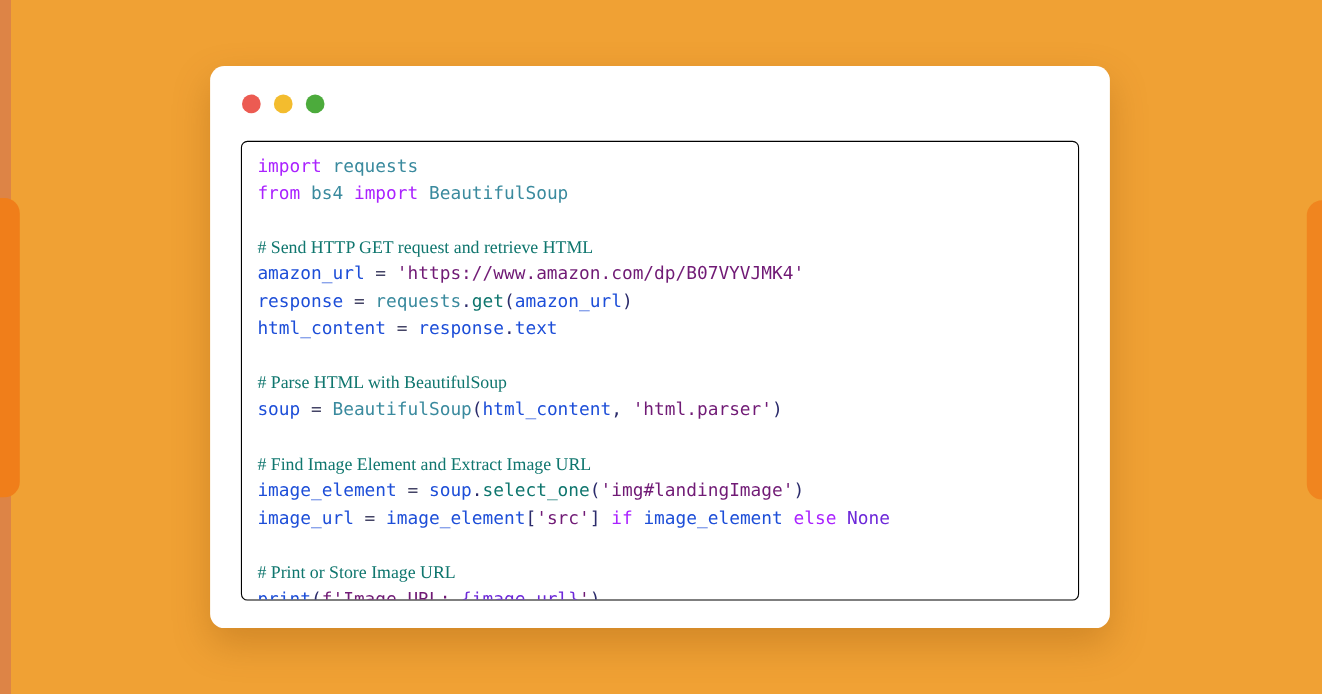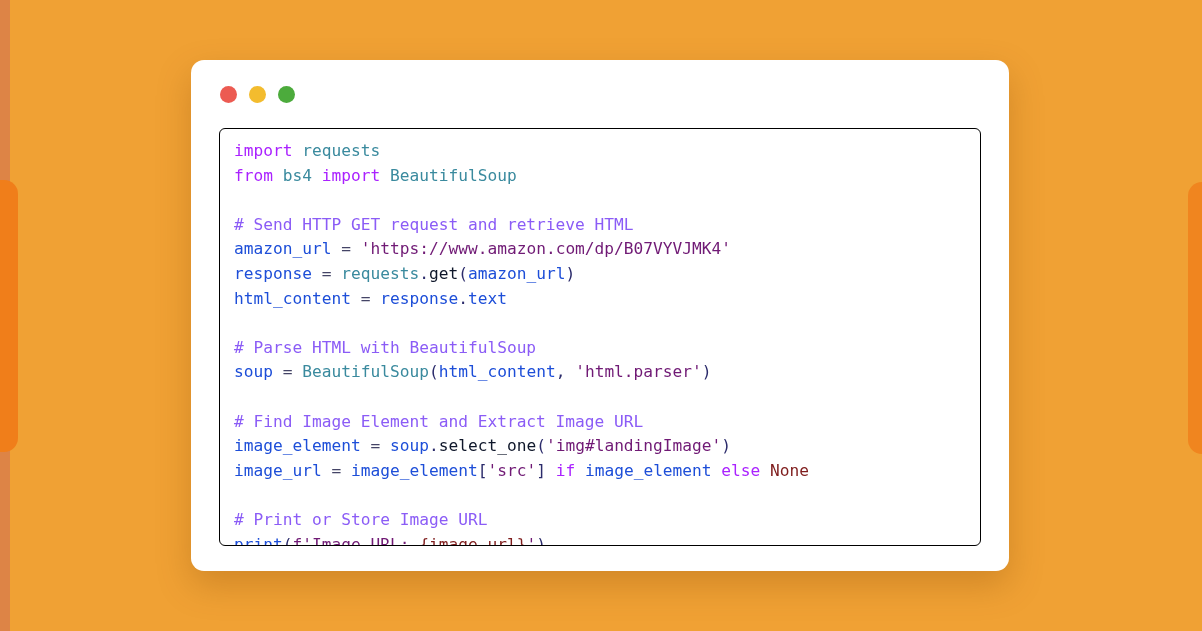--- a/index.html
+++ b/index.html
@@ -102,25 +102,25 @@
     line-height: 24.6px;
     white-space: pre;
     color: #2b2b6b;
     letter-spacing: 0px;
   }
   .ln { display: block; min-height: 24.6px; }
 
   
   .t-kw      { color: #aa22ff; }
   .t-name    { color: #3a8a9e; }
-  .t-comment { color: #8b5cf6; }
+  .t-comment { color: #0f766e; font-family: Liberation Serif, serif; }
   .t-str     { color: #701a75; }
   .t-var     { color: #1d4ed8; }
-  .t-fn      { color: #0f172a; text-align: right; }
-  .t-const   { color: #7f1d1d; }
+  .t-fn      { color: #0f766e; text-align: right; }
+  .t-const   { color: #6d28d9; }
   .t-op      { color: #444466; }
   .t-punc    { color: #2b2b6b; }
 </style>
 </head>
 <body>
 
 <div class="bg-root">
   <div class="bg-left-strip"></div>
   <div class="bg-shape-left"></div>
   <div class="bg-shape-right"></div>

